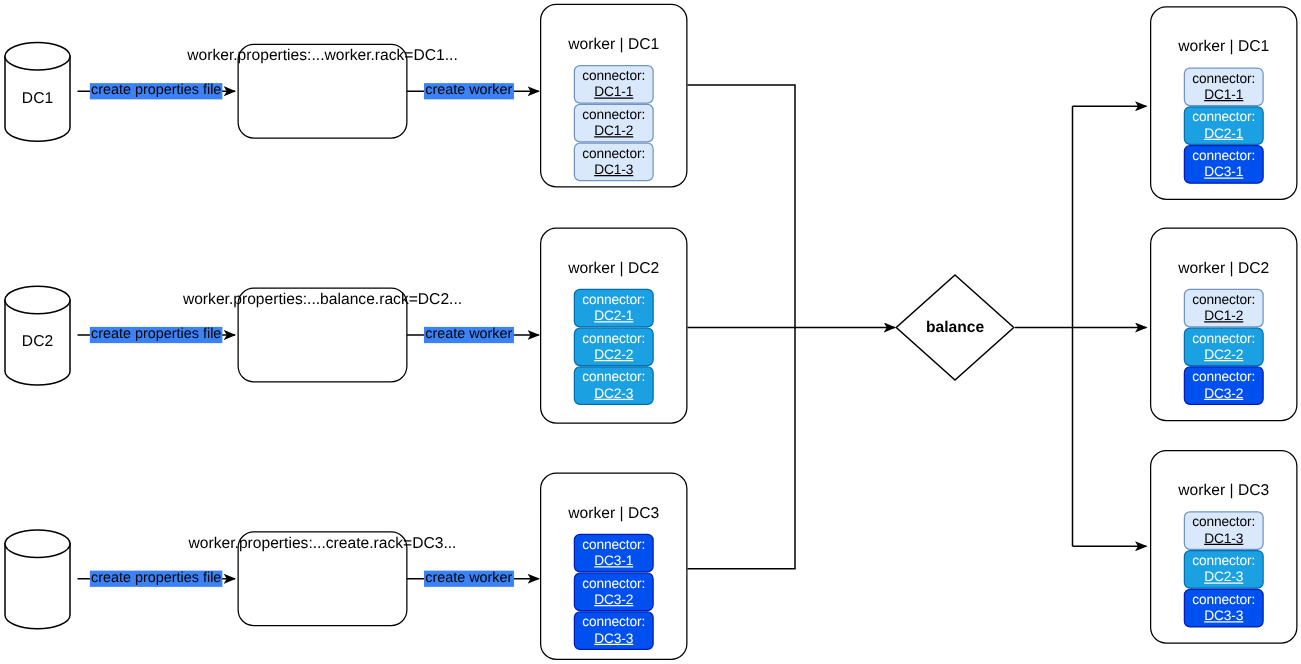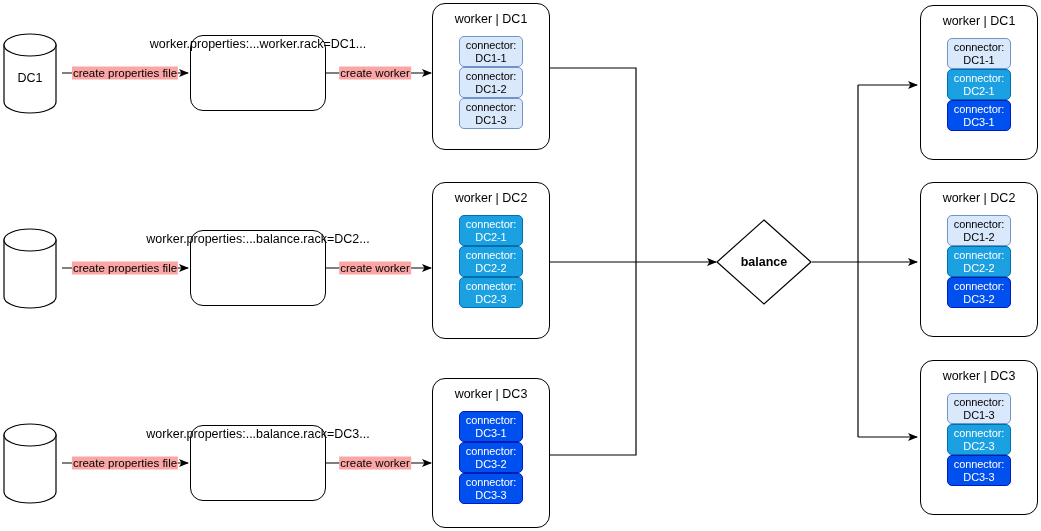--- a/index.html
+++ b/index.html
@@ -69,21 +69,21 @@
   .props .pline {
     display: block;
   }
 
   
   .worker {
     width: 118px;
     display: flex;
     flex-direction: column;
     align-items: center;
-    padding-top: 8px;
+    padding-top: 24px;
   }
   .worker-title {
     font-size: 12.5px;
     line-height: 15px;
     text-align: center;
     margin-bottom: 9px;
     white-space: nowrap;
   }
   .conn-stack {
     display: flex;
@@ -100,21 +100,21 @@
     display: flex;
     flex-direction: column;
     align-items: center;
     justify-content: center;
     font-size: 11px;
     line-height: 13px;
     white-space: nowrap;
     letter-spacing: -0.1px;
   }
   .conn .c-top { display: block; }
-  .conn .c-bot { display: block; }
+  .conn .c-bot { display: block; text-decoration: underline; }
 
   .conn.dc1 {
     background: #dae8fc;
     border: 1px solid #7094c8;
     color: #000000;
   }
   .conn.dc2 {
     background: #1ba1e2;
     border: 1px solid #006eaf;
     color: #ffffff;
@@ -141,21 +141,21 @@
     line-height: 15px;
     color: #000;
   }
 
   
   .edge-label {
     position: absolute;
     font-size: 11.5px;
     line-height: 13px;
     color: #000000;
-    background: #fca5a5;
+    background: #3b82f6;
     white-space: nowrap;
     padding: 0 1px;
     transform: translate(-50%, -50%);
   }
 </style>
 </head>
 <body>
 
 <div id="canvas">
 
@@ -202,20 +202,23 @@
     </g>
 
     <g>
       <path d="M764,220 L811,262 L764,304 L717,262 Z" fill="#ffffff" stroke="#000000" stroke-width="1.2"></path>
     </g>
   </svg>
 
   <div class="node cyl" style="left:0px; top:40px;">
     <span class="cyl-label">DC1</span>
   </div>
+  <div class="node cyl" style="left:0px; top:235px;">
+    <span class="cyl-label">DC2</span>
+  </div>
 
   <span class="edge-label" style="left:125px; top:73px;">create properties file</span>
   <span class="edge-label" style="left:125px; top:268px;">create properties file</span>
   <span class="edge-label" style="left:125px; top:463px;">create properties file</span>
 
   <span class="edge-label" style="left:375px; top:73px;">create worker</span>
   <span class="edge-label" style="left:375px; top:268px;">create worker</span>
   <span class="edge-label" style="left:375px; top:463px;">create worker</span>
 
   <div class="node rbox props" style="left:190px; top:35px;">
@@ -226,21 +229,21 @@
   </div>
   <div class="node rbox props" style="left:190px; top:230px;">
     <span class="pline">worker.properties:</span>
     <span class="pline">...</span>
     <span class="pline">balance.rack=DC2</span>
     <span class="pline">...</span>
   </div>
   <div class="node rbox props" style="left:190px; top:425px;">
     <span class="pline">worker.properties:</span>
     <span class="pline">...</span>
-    <span class="pline">balance.rack=DC3</span>
+    <span class="pline">create.rack=DC3</span>
     <span class="pline">...</span>
   </div>
 
   <div class="node rbox worker" style="left:432px; top:3px; height:147px;">
     <span class="worker-title">worker | DC1</span>
     <div class="conn-stack">
       <div class="conn dc1">
         <span class="c-top">connector:</span>
         <span class="c-bot">DC1-1</span>
       </div>

